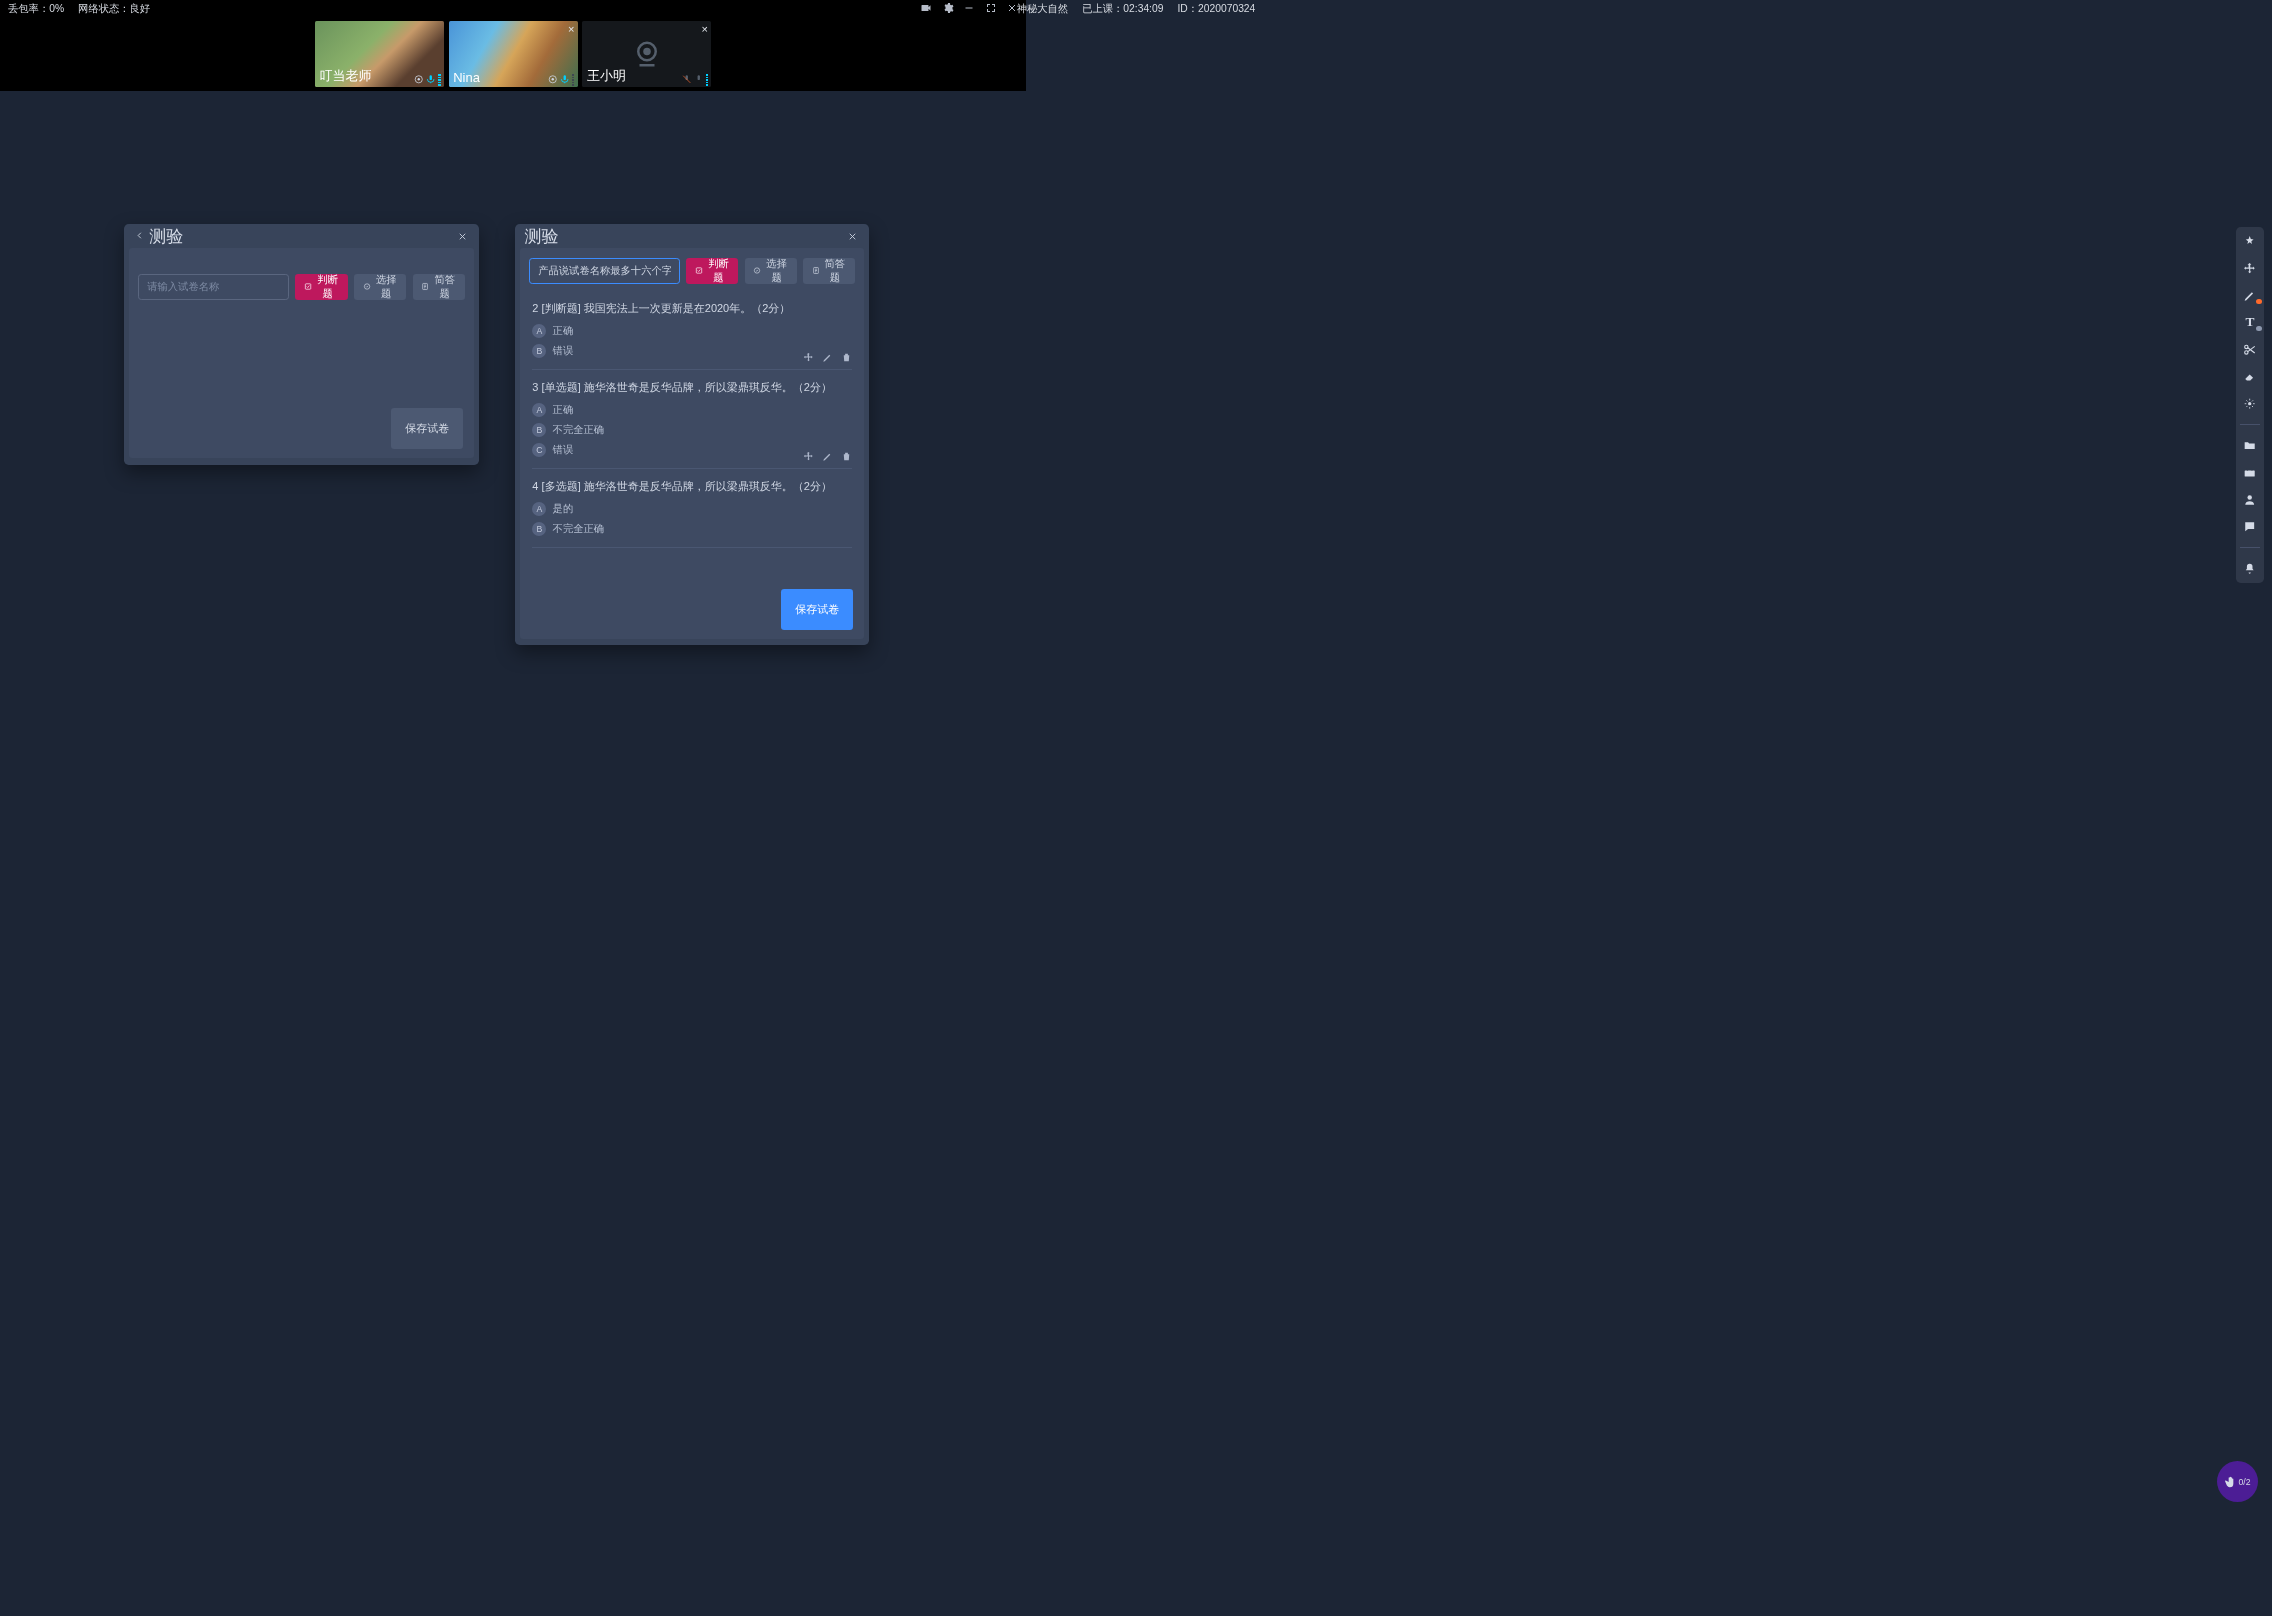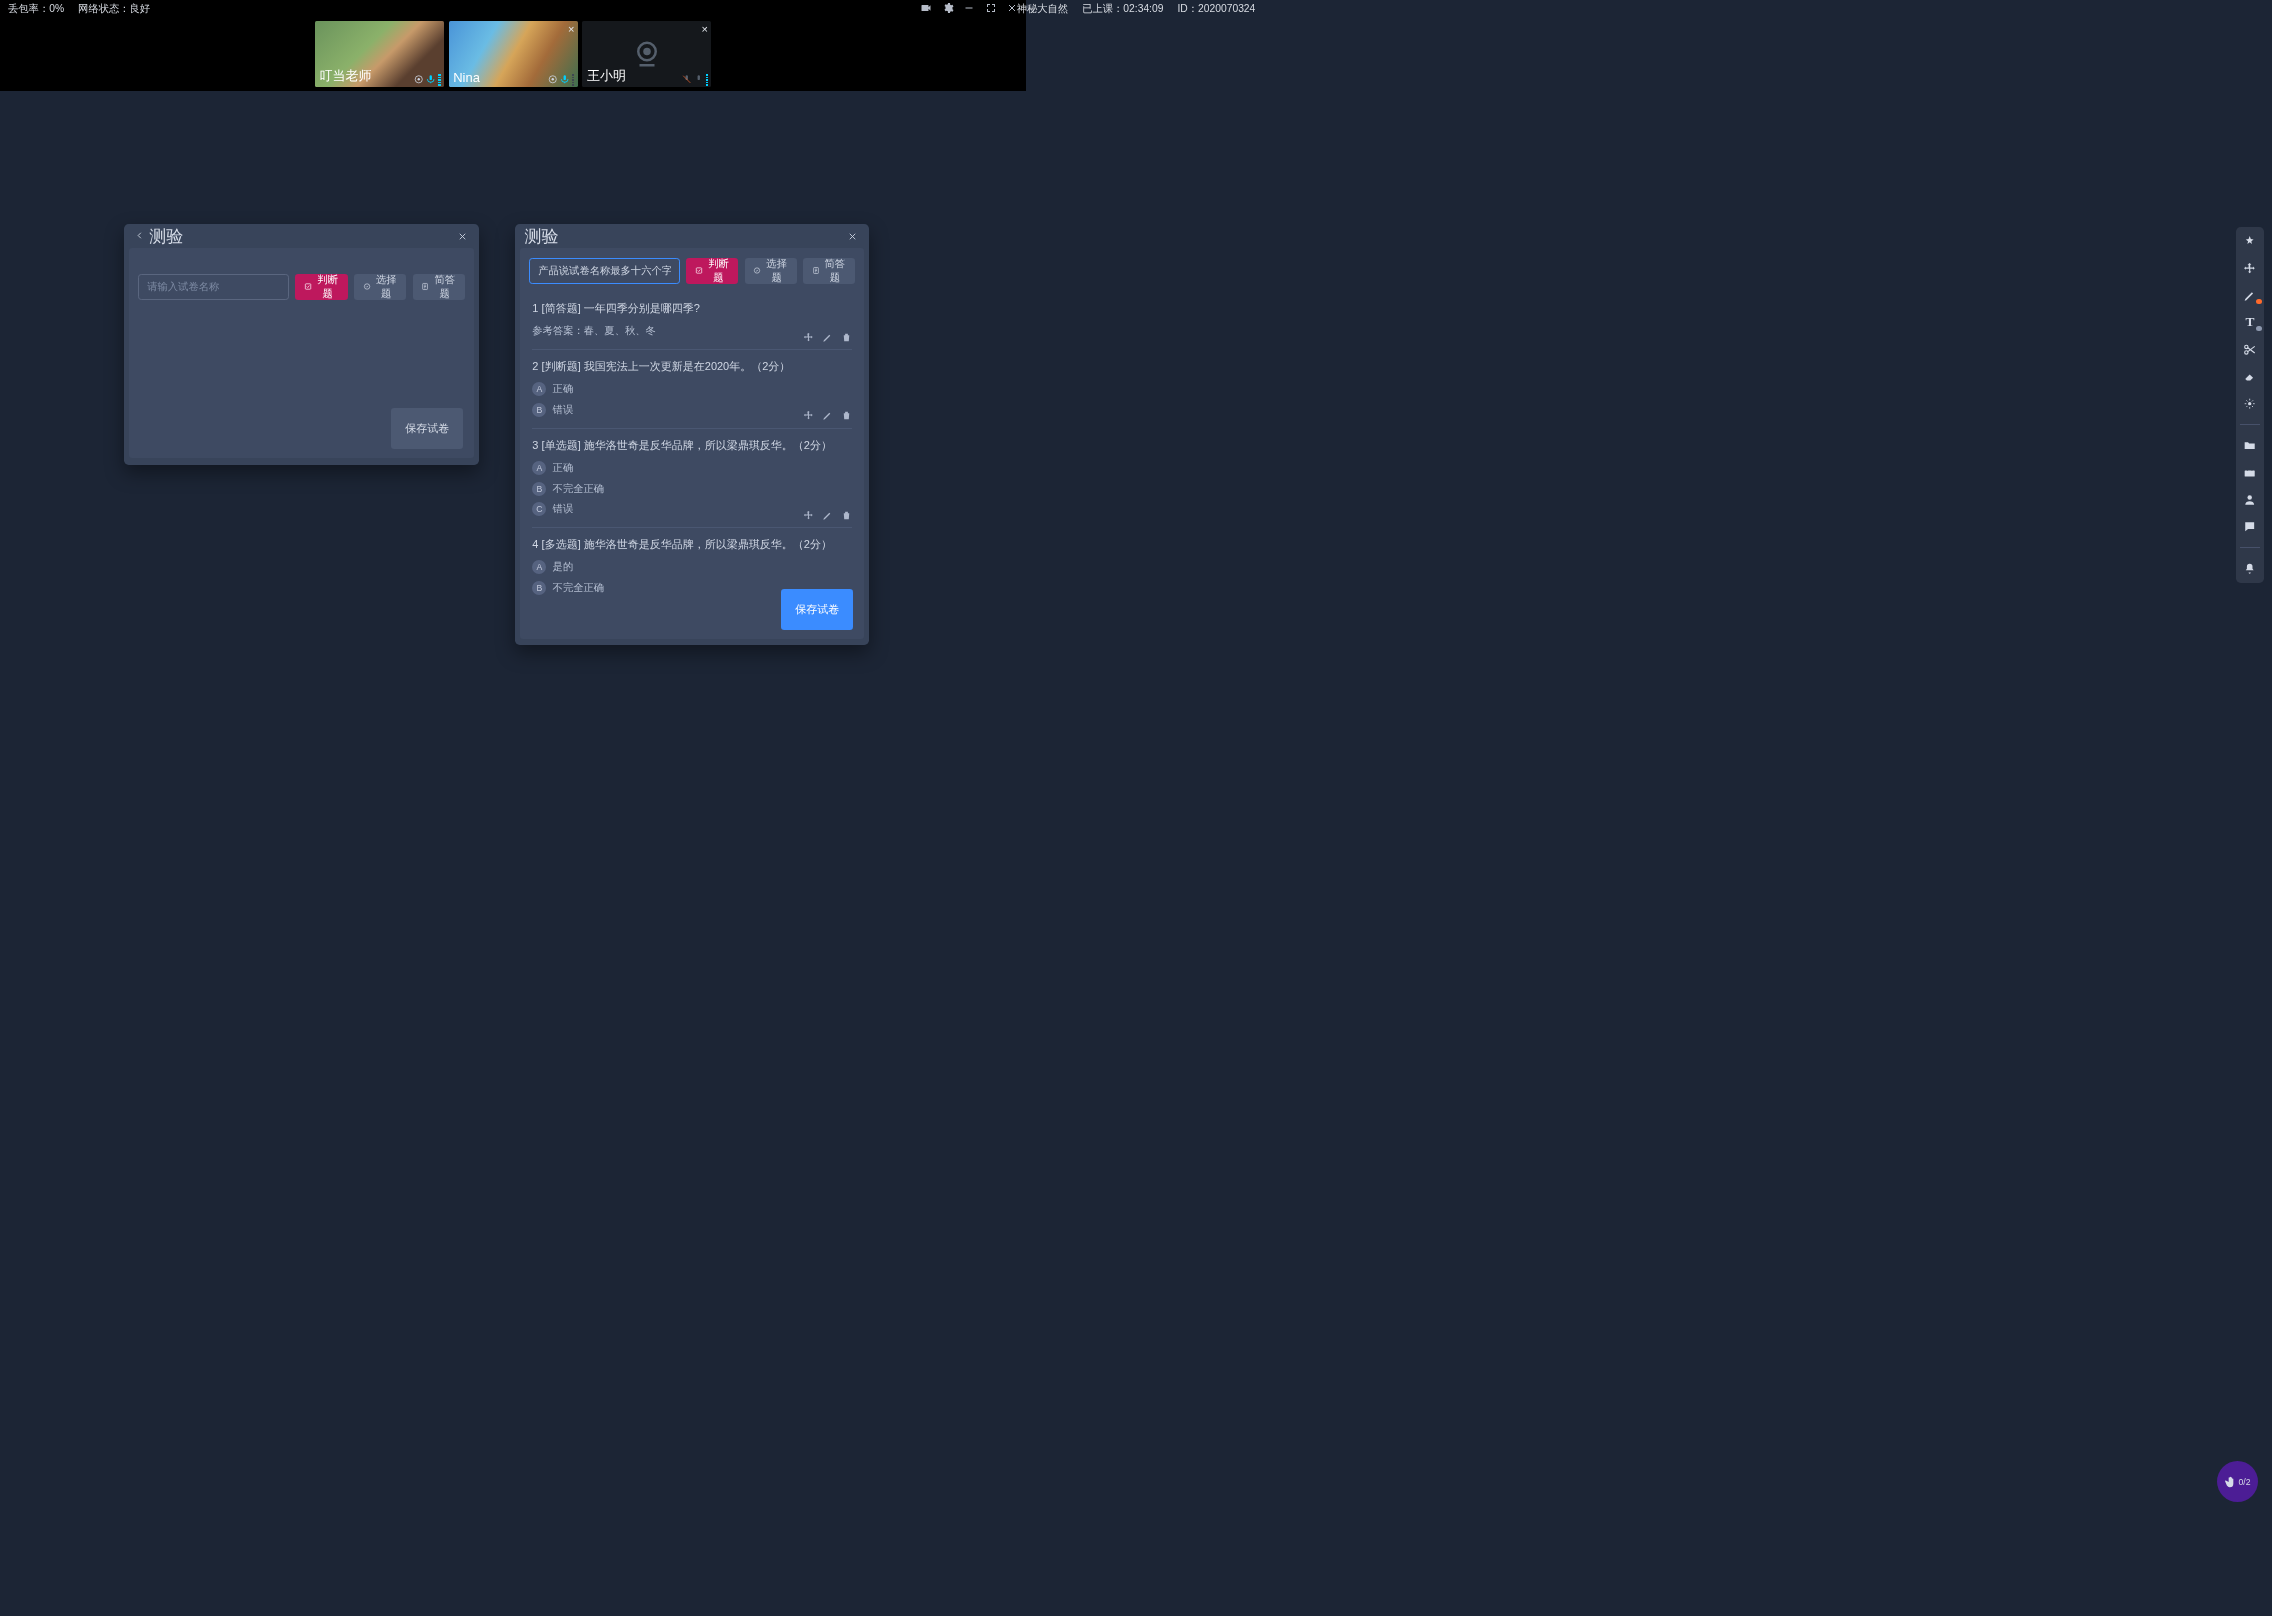--- a/index.html
+++ b/index.html
@@ -254,35 +254,20 @@
       <button class="qbtn">
           <svg viewBox="0 0 24 24">
             <rect x="5" y="3" width="14" height="18" rx="2" fill="none" stroke="currentColor" stroke-width="2"></rect>
             <path d="M9 8h6M9 12h6M9 16h4" stroke="currentColor" stroke-width="2"></path>
           </svg>
           <span>简答题</span>
         </button>
     </div>
     <div class="qlist" id="qlist">
         <div class="qitem">
-          <div class="qtitle"><span class="qnum">1</span>[简答题] 一年四季分别是哪四季?</div>
-          <div class="qans">参考答案：春、夏、秋、冬</div>
-          <div class="qactions">
-            <svg viewBox="0 0 24 24">
-              <path d="M12 2l3 3h-2v5h5V8l3 3-3 3v-2h-5v5h2l-3 3-3-3h2v-5H5v2l-3-3 3-3v2h5V5H8z"></path>
-            </svg>
-            <svg viewBox="0 0 24 24">
-              <path d="M3 21l3-1 12-12-2-2L4 18z"></path>
-            </svg>
-            <svg viewBox="0 0 24 24">
-              <path d="M6 7h12l-1 13H7zM9 4h6v3H9z"></path>
-            </svg>
-          </div>
-        </div>
-        <div class="qitem">
           <div class="qtitle"><span class="qnum">2</span>[判断题] 我国宪法上一次更新是在2020年。（2分）</div>
           <div class="opt"><span class="optlbl">A</span>正确</div>
           <div class="opt"><span class="optlbl">B</span>错误</div>
           <div class="qactions">
             <svg viewBox="0 0 24 24">
               <path d="M12 2l3 3h-2v5h5V8l3 3-3 3v-2h-5v5h2l-3 3-3-3h2v-5H5v2l-3-3 3-3v2h5V5H8z"></path>
             </svg>
             <svg viewBox="0 0 24 24">
               <path d="M3 21l3-1 12-12-2-2L4 18z"></path>
             </svg>

